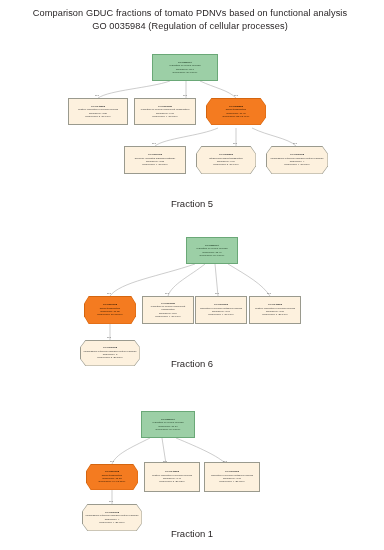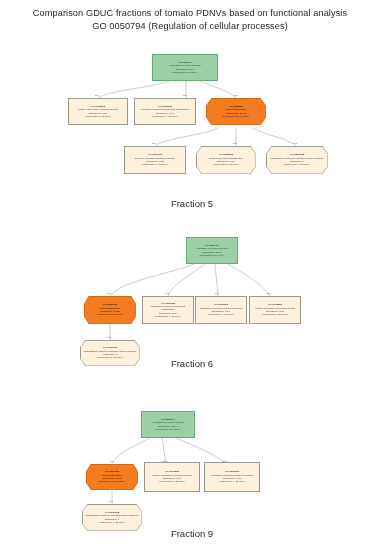--- a/index.html
+++ b/index.html
@@ -84,21 +84,21 @@
   }
   .fl-5{top:198px;}
   .fl-8{top:358px;}
   .fl-9{top:528px;}
 </style>
 </head>
 <body>
 
 <div class="title">
   <span>Comparison GDUC fractions of tomato PDNVs based on functional analysis</span>
-  <span class="l2">GO 0050794 (Regulation of cellular processes)</span>
+  <span class="l2">GO 0035984 (Regulation of cellular processes)</span>
 </div>
 
 <div class="panel panel-5">
   <svg class="edges" viewBox="0 0 384 148" preserveAspectRatio="none">
     <path class="edge" d="M170 33 C 150 40, 110 42, 98 50"></path>
     <path class="edge" d="M186 33 L 186 50"></path>
     <path class="edge" d="M200 33 C 215 40, 228 42, 236 50"></path>
     <path class="edge" d="M218 80 C 200 88, 165 90, 155 98"></path>
     <path class="edge" d="M236 80 L 236 98"></path>
     <path class="edge" d="M252 80 C 268 88, 288 90, 296 98"></path>
@@ -290,13 +290,13 @@
     <div class="oct-fg"></div>
     <div class="oct-txt">
       <span class="goid">GO:0030968</span>
       <span class="nm">endoplasmic reticulum unfolded protein response</span>
       <span class="st">Nodescore: 4</span>
       <span class="st">Sequences: 4 (21.05%)</span>
     </div>
   </div>
 </div>
 
-<div class="frac-label fl-9">Fraction 9</div>
+<div class="frac-label fl-9">Fraction 1</div>
 
 </body></html>

